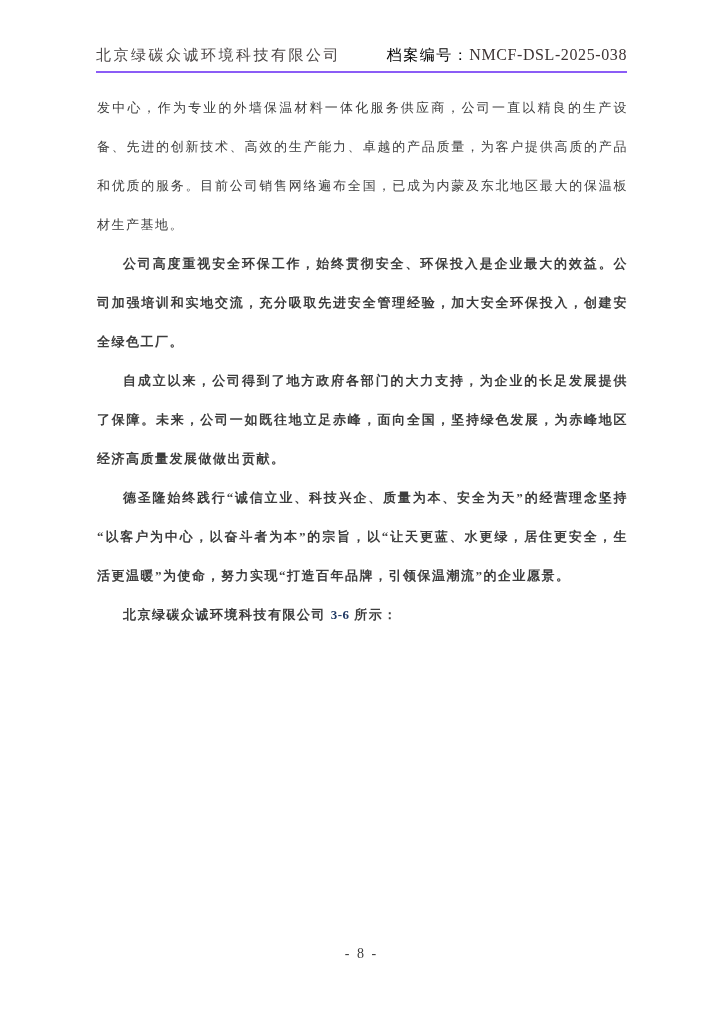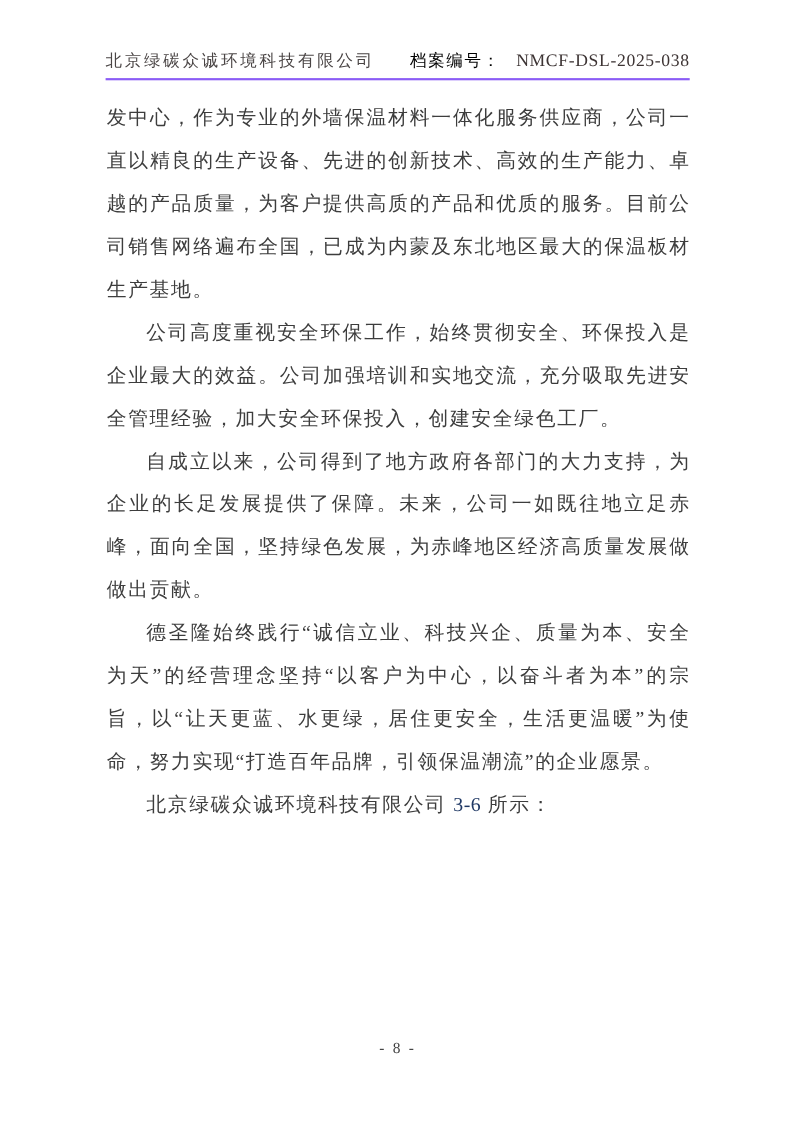--- a/index.html
+++ b/index.html
@@ -42,40 +42,40 @@
   }
   .header-archive-label {
     font-size: 15px;
     letter-spacing: 1.5px;
     color: #000000;
   }
   .header-archive-number {
     font-size: 16px;
     letter-spacing: 0.6px;
     color: #3d3434;
-    margin-left: 14px;
     font-weight: 500;
   }
   
   .body-text {
     position: absolute;
     top: 88px;
     left: 97px;
     width: 531px;
     color: #3d3d3d;
   }
   .body-text p {
     margin: 0;
-    font-size: 18px;
+    font-size: 13px;
     line-height: 39px;
     letter-spacing: 1.5px;
     text-align: justify;
   }
   .body-text p.indent {
     text-indent: 2em;
+    font-weight: bold;
   }
   .figure-ref {
     color: #1f3864;
     letter-spacing: 0.5px;
     cursor: pointer;
   }
   
   .footer {
     position: absolute;
     top: 946px;

